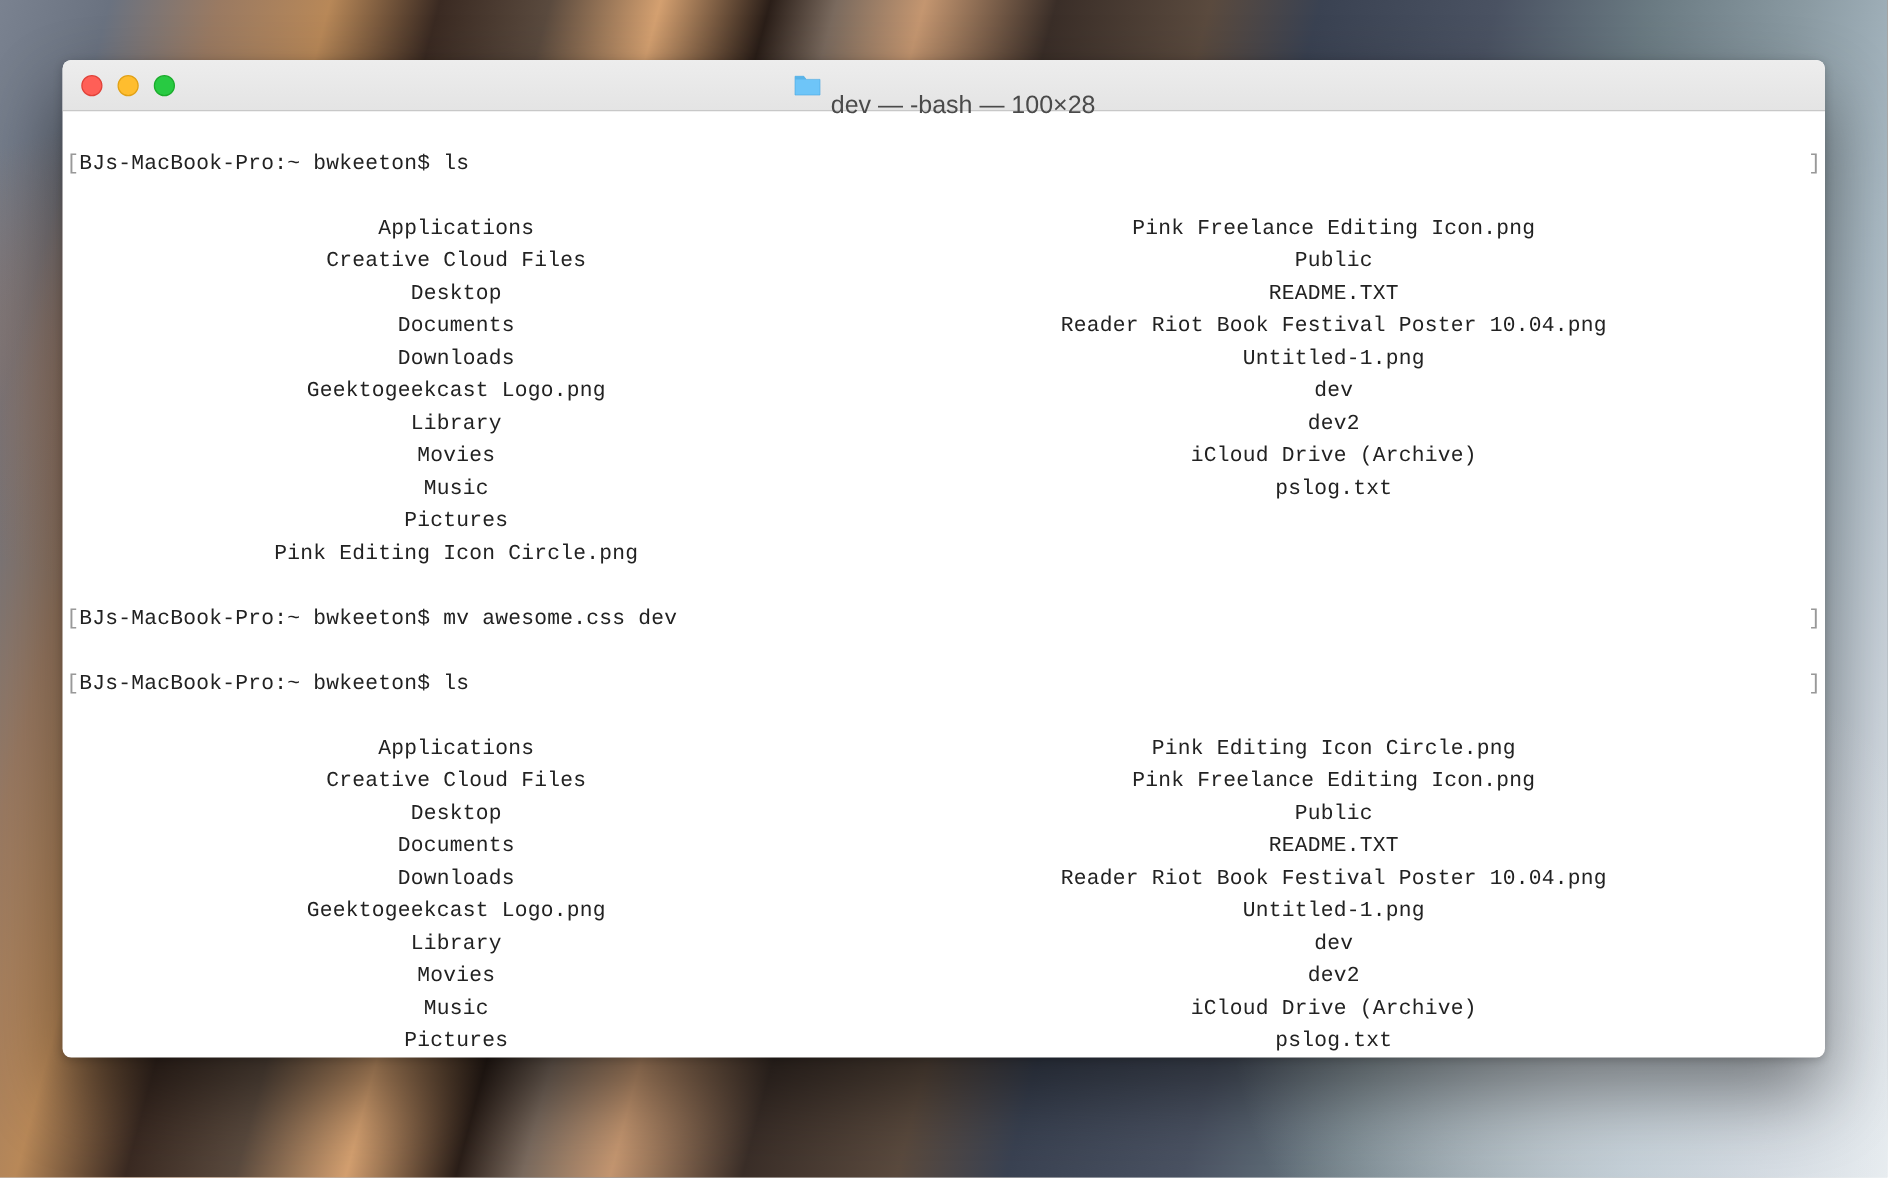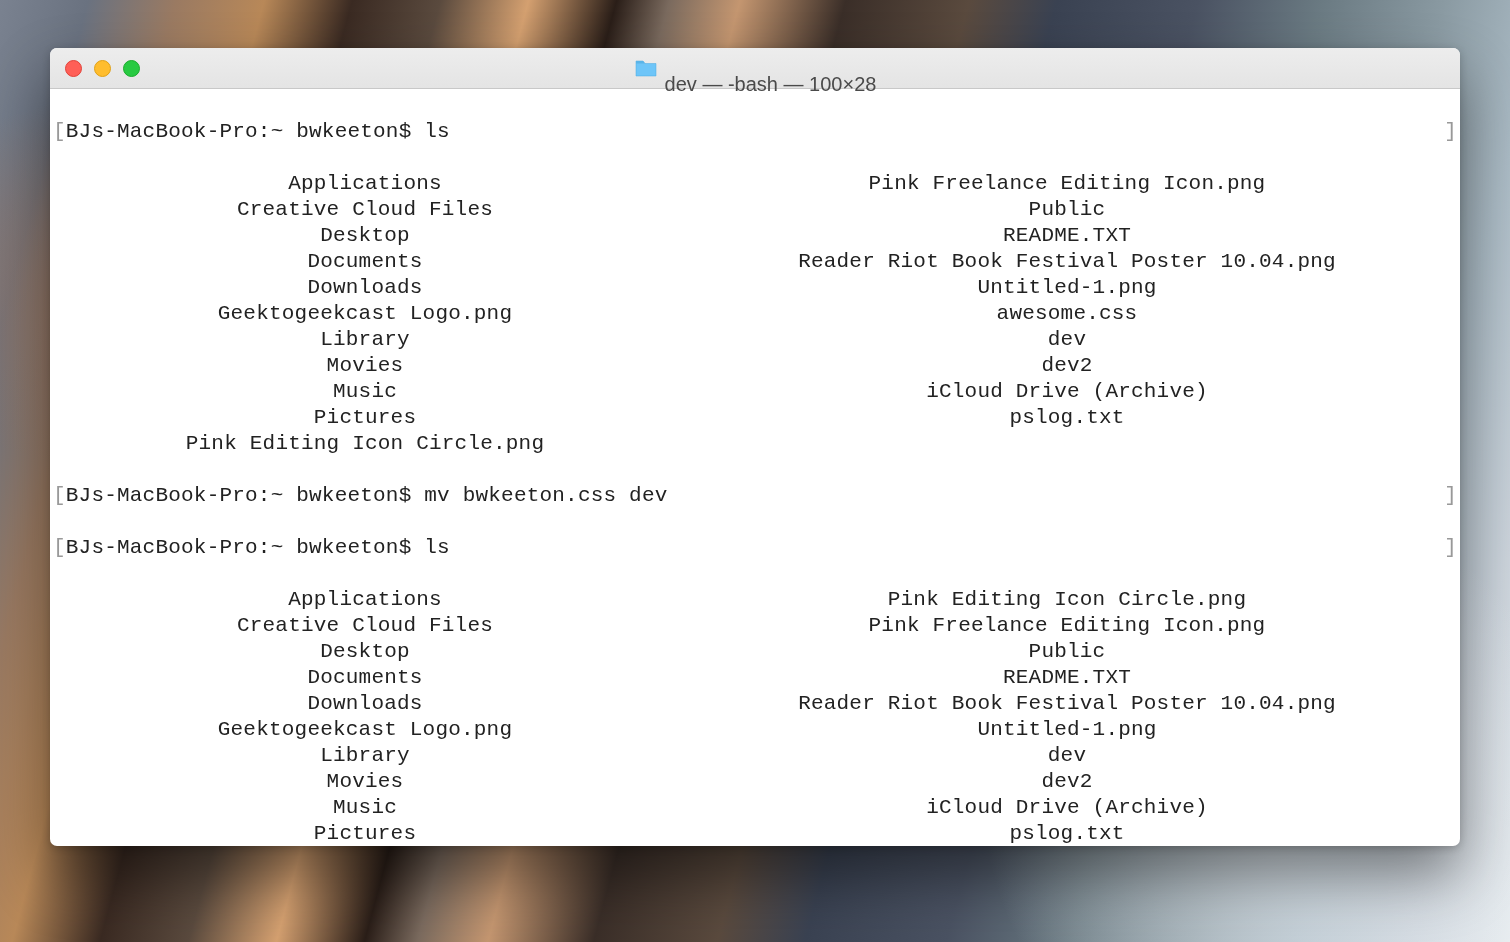--- a/index.html
+++ b/index.html
@@ -88,21 +88,21 @@
     .title-text {
       color: #4a4a4a;
       font-size: 20px;
       font-weight: 400;
       margin-top: 32px;
     }
     .terminal-body {
       flex: 1;
       padding: 4px 3px 0 3px;
       font-family: Menlo, Monaco, "Courier New", monospace;
-      font-size: 21px;
+      font-size: 17px;
       line-height: 26px;
       color: #222222;
       white-space: pre;
       overflow: hidden;
       letter-spacing: 0.2px;
     }
     .prompt-line {
       display: block;
     }
     .bracket {
@@ -160,28 +160,27 @@
 <span class="ls-item">Music</span>
 <span class="ls-item">Pictures</span>
 <span class="ls-item">Pink Editing Icon Circle.png</span>
 </div>
 <div class="ls-col">
 <span class="ls-item">Pink Freelance Editing Icon.png</span>
 <span class="ls-item">Public</span>
 <span class="ls-item">README.TXT</span>
 <span class="ls-item">Reader Riot Book Festival Poster 10.04.png</span>
 <span class="ls-item">Untitled-1.png</span>
-<span class="ls-item">awesome.css</span>
 <span class="ls-item">dev</span>
 <span class="ls-item">dev2</span>
 <span class="ls-item">iCloud Drive (Archive)</span>
 <span class="ls-item">pslog.txt</span>
 </div>
 </div>
-<span class="prompt-line"><span class="bracket">[</span><span>BJs-MacBook-Pro:~ bwkeeton$ </span><span>mv bwkeeton.css dev</span><span class="last-bracket">]</span></span>
+<span class="prompt-line"><span class="bracket">[</span><span>BJs-MacBook-Pro:~ bwkeeton$ </span><span>mv awesome.css dev</span><span class="last-bracket">]</span></span>
 <span class="prompt-line"><span class="bracket">[</span><span>BJs-MacBook-Pro:~ bwkeeton$ </span><span>ls</span><span class="last-bracket">]</span></span>
 <div class="ls-columns">
 <div class="ls-col">
 <span class="ls-item">Applications</span>
 <span class="ls-item">Creative Cloud Files</span>
 <span class="ls-item">Desktop</span>
 <span class="ls-item">Documents</span>
 <span class="ls-item">Downloads</span>
 <span class="ls-item">Geektogeekcast Logo.png</span>
 <span class="ls-item">Library</span>

